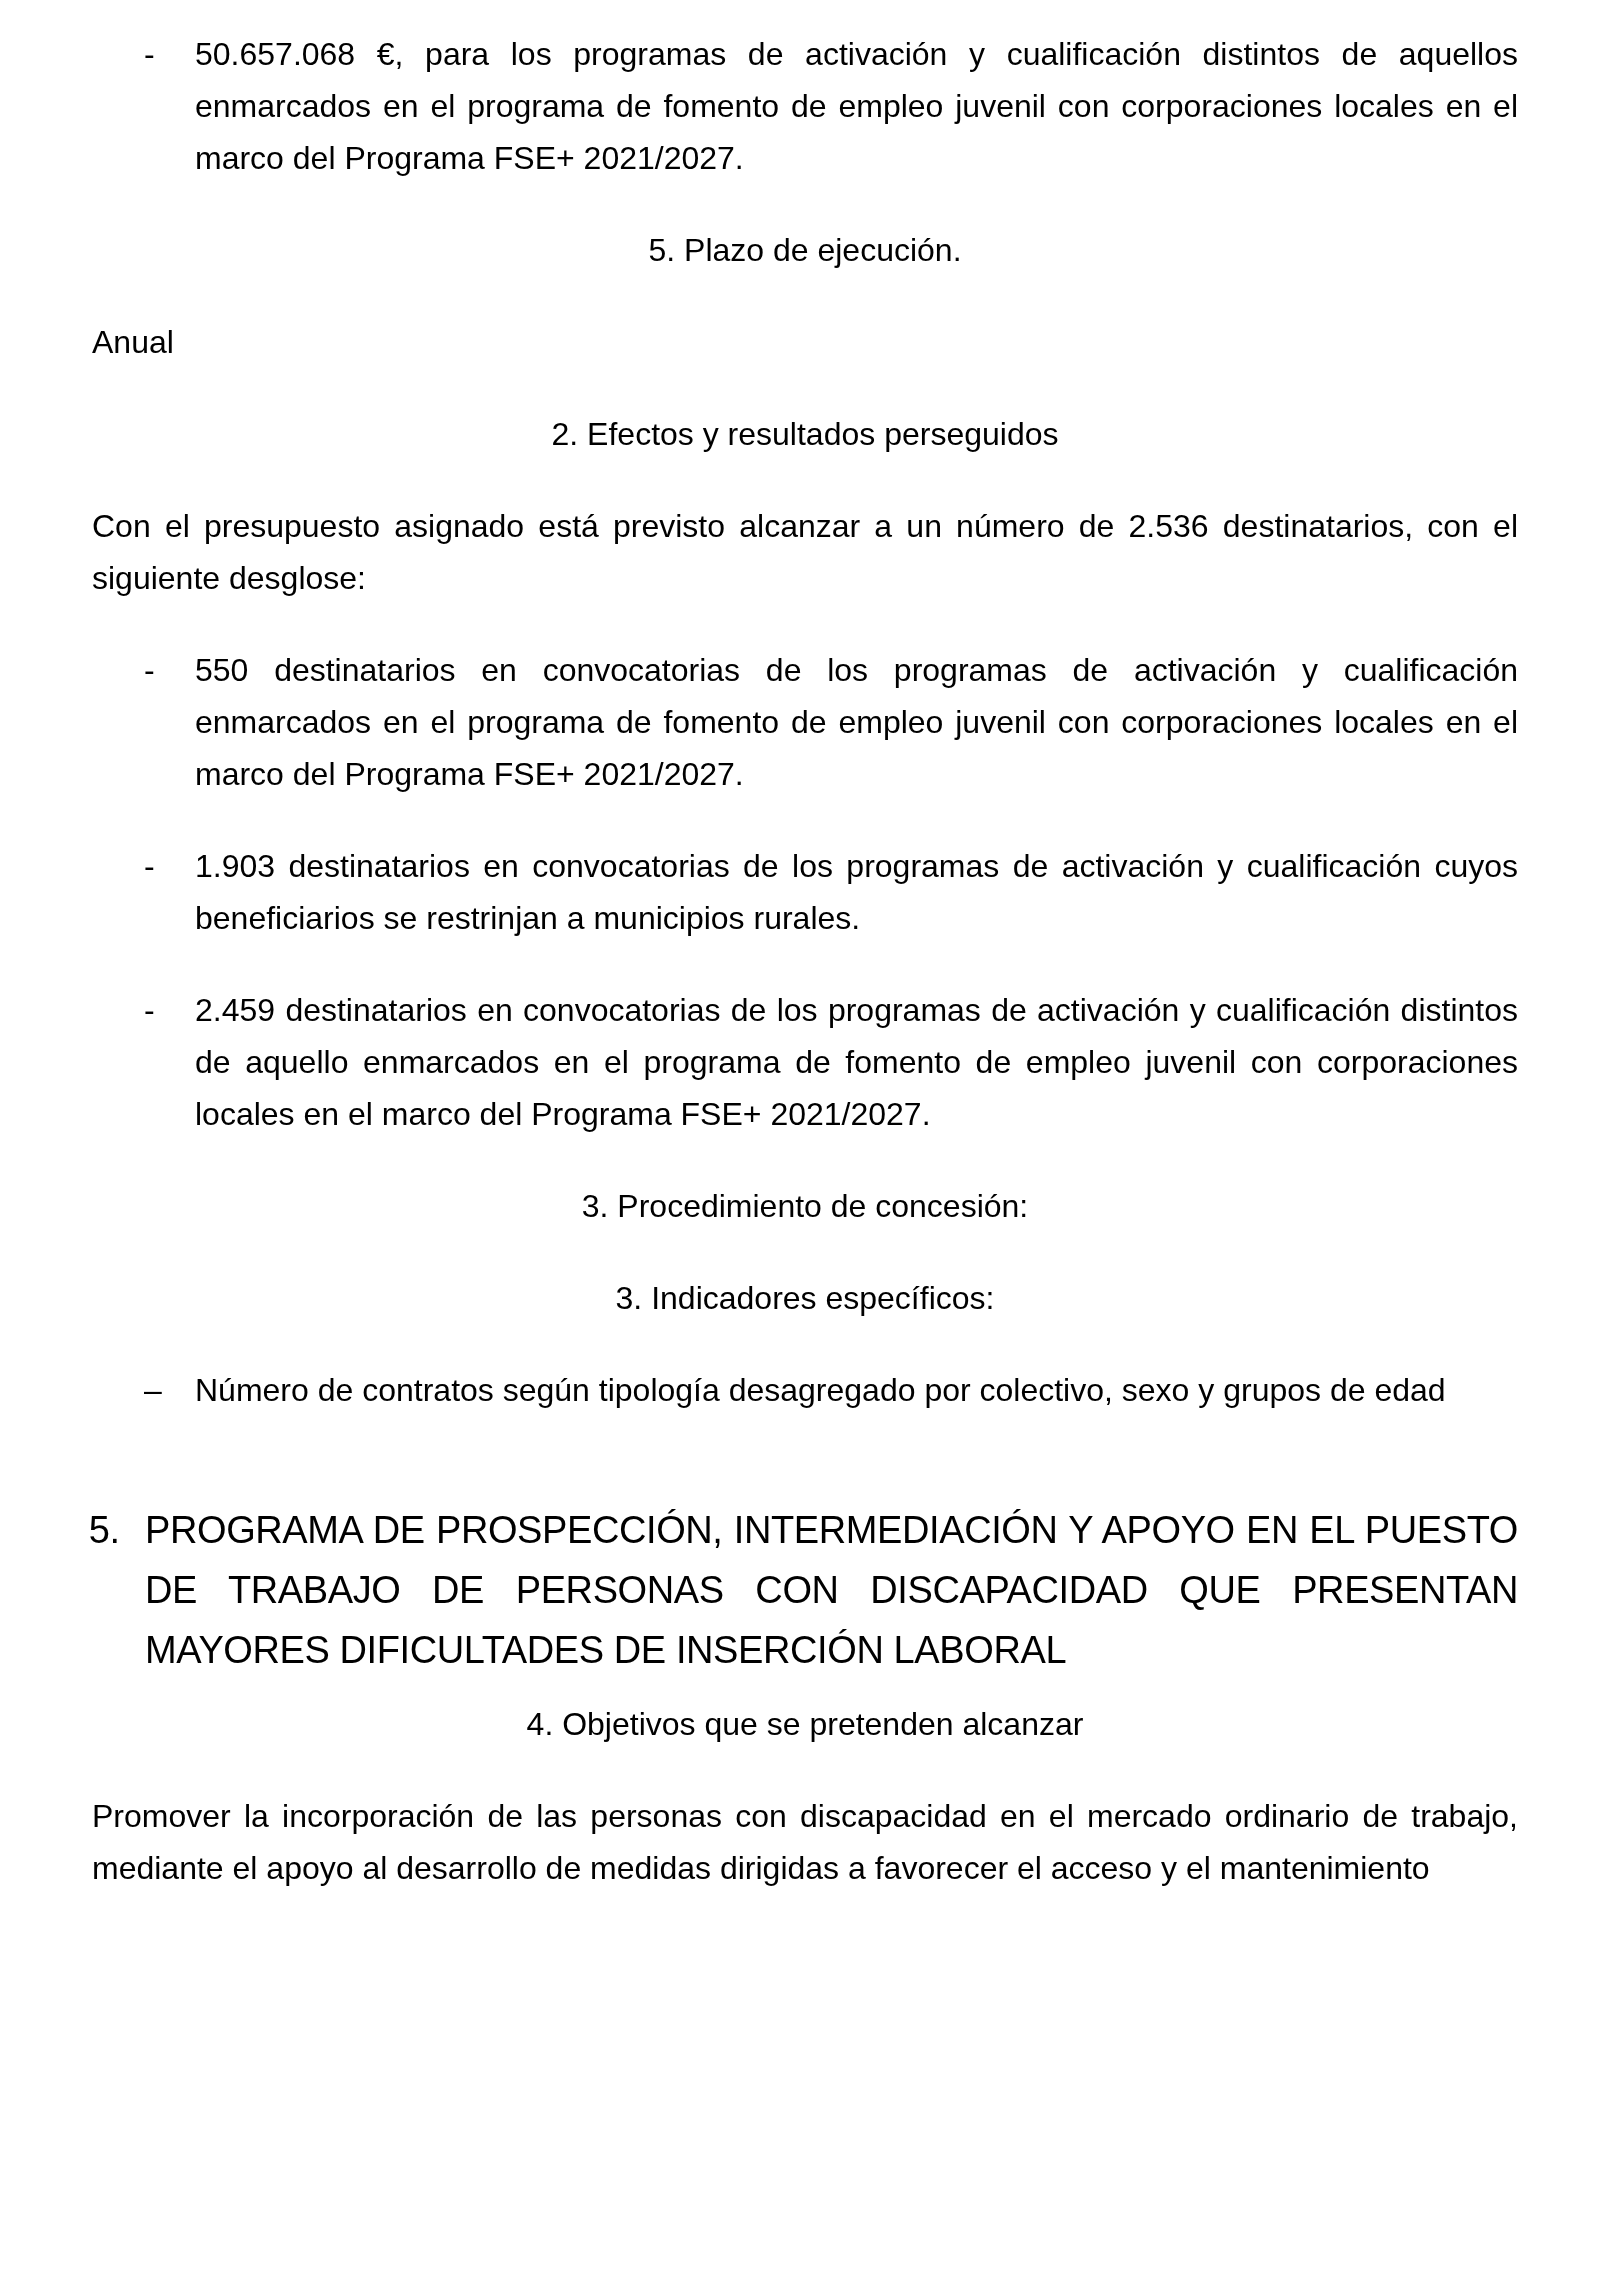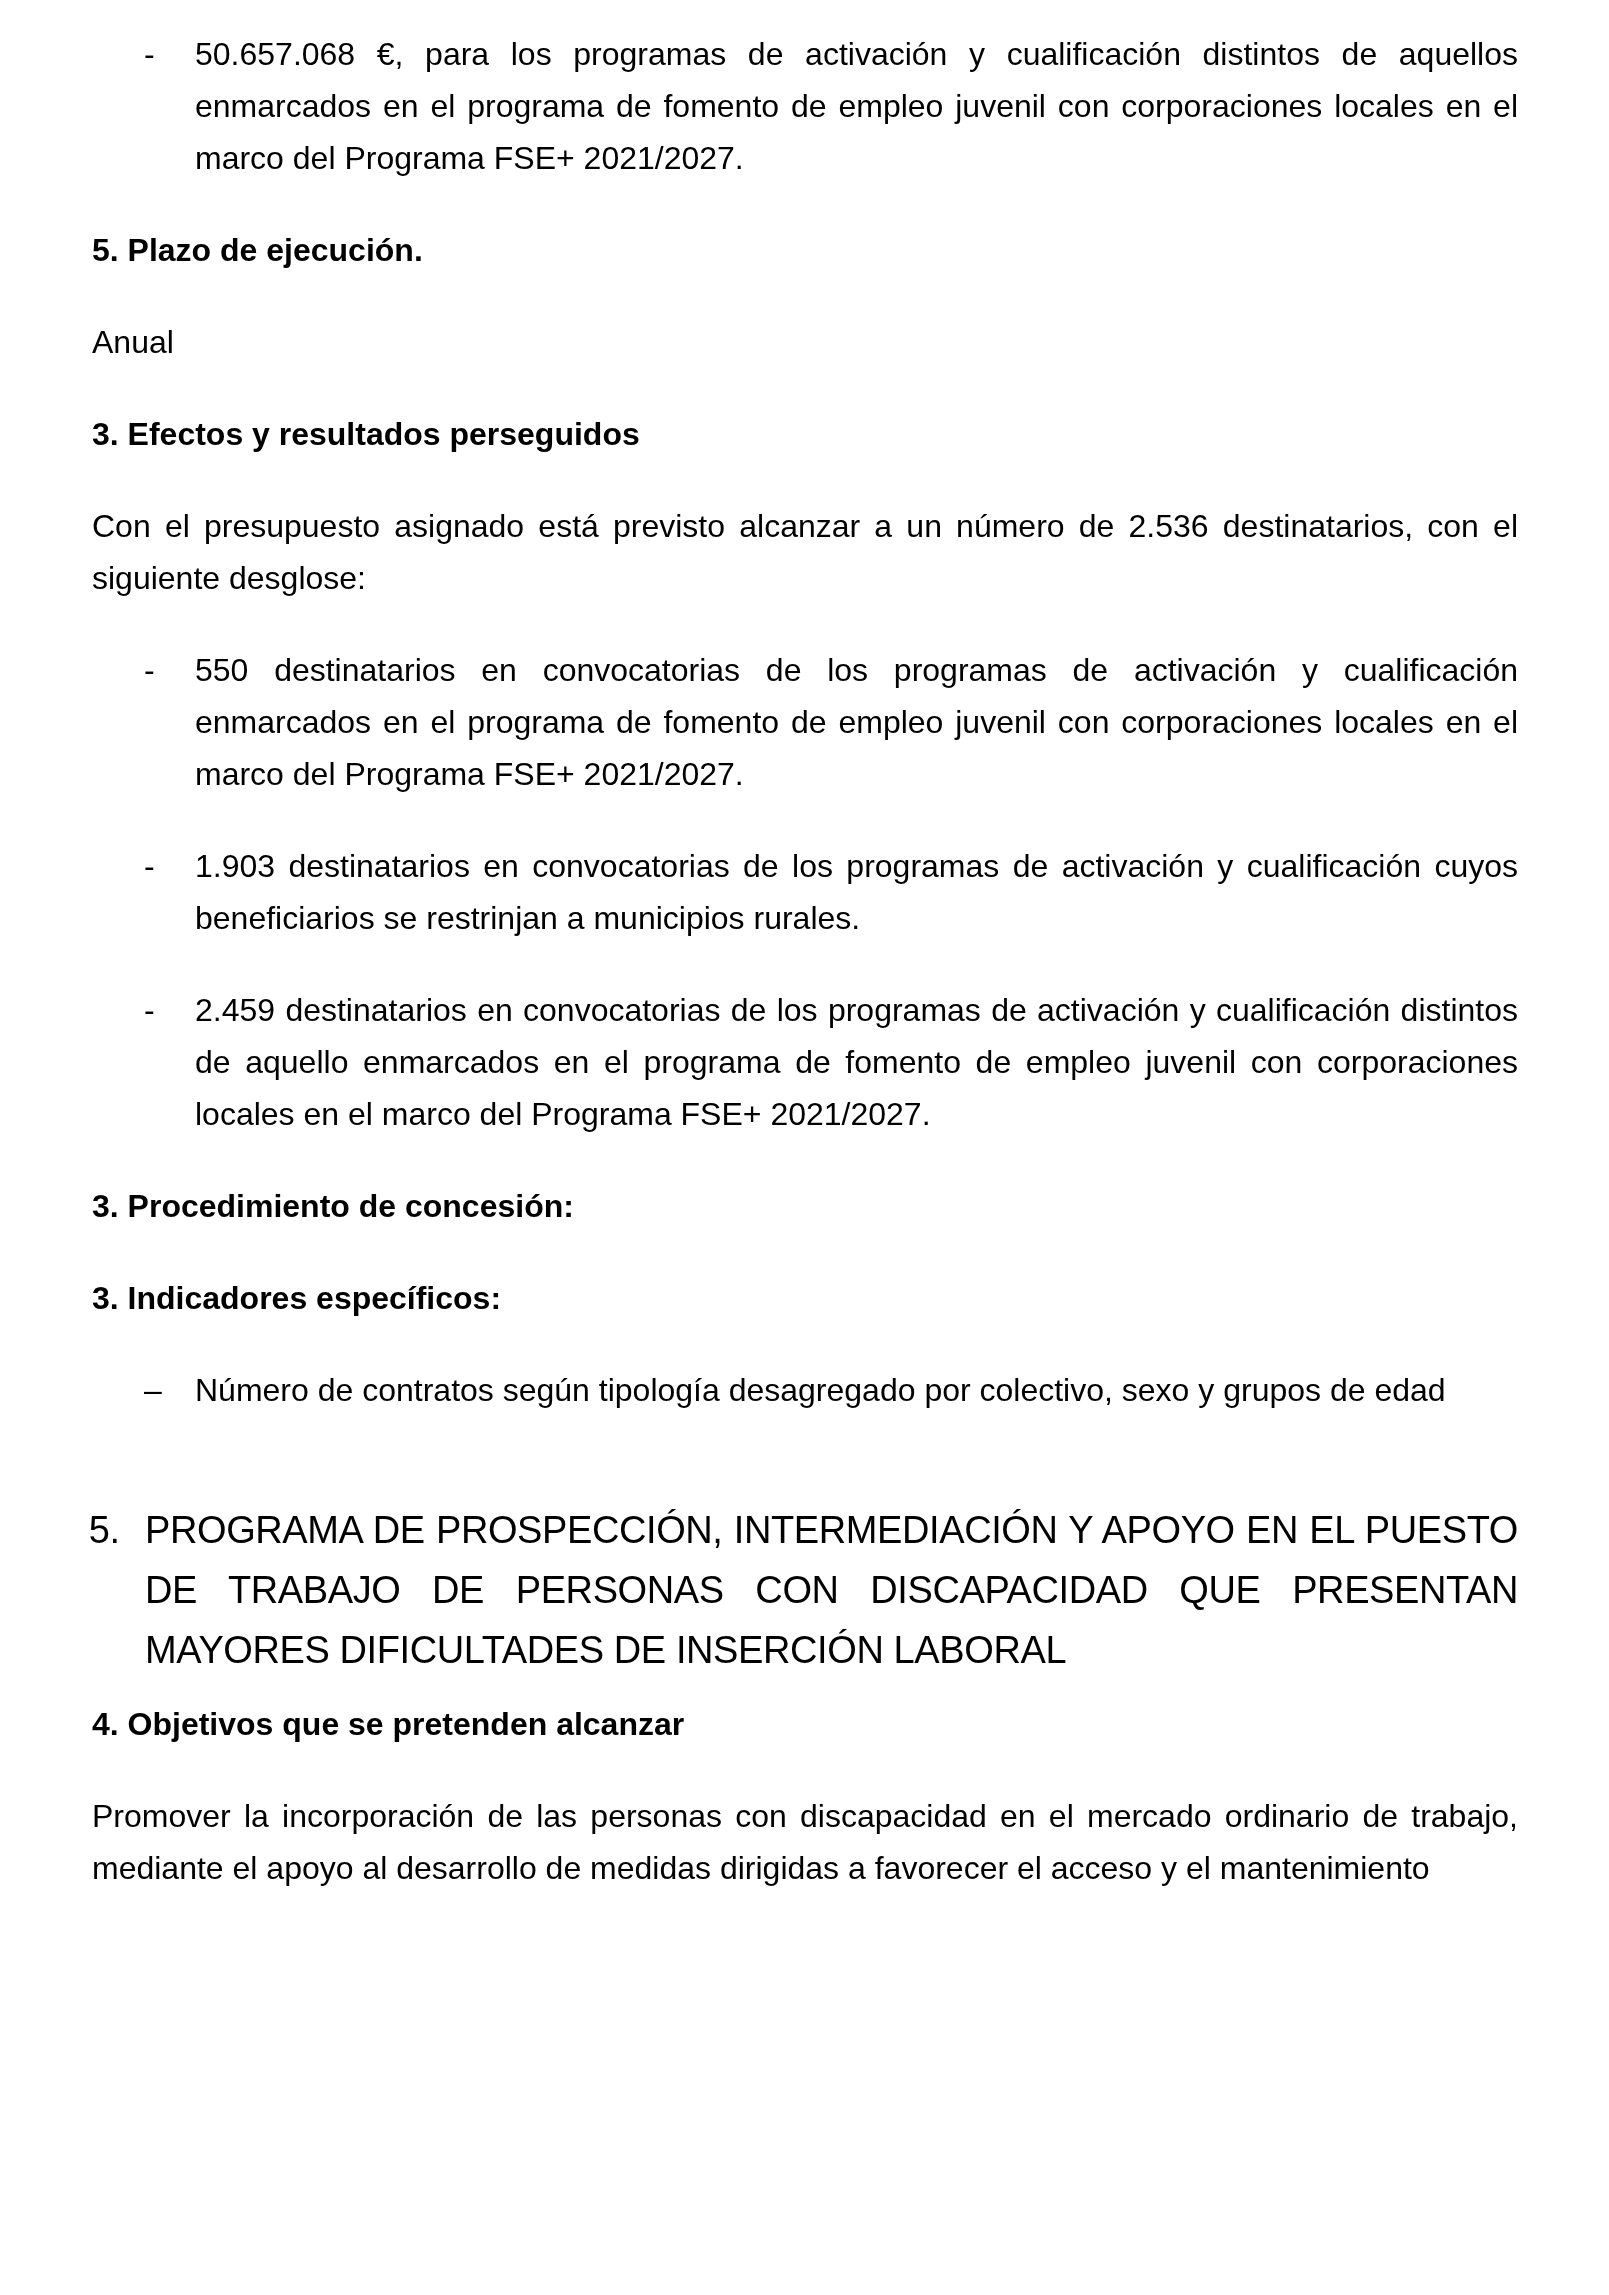--- a/index.html
+++ b/index.html
@@ -15,22 +15,22 @@
     line-height: 52px;
     padding: 28px 91px 0 92px;
     overflow: hidden;
   }
   .para {
     margin: 0 0 40px 0;
     text-align: justify;
   }
   .heading {
     margin: 12px 0 40px 0;
-    font-weight: 700;
-    text-align: left;
+    font-weight: 400;
+    text-align: center;
   }
   .bullet {
     position: relative;
     margin: 0 0 40px 0;
     padding-left: 103px;
     text-align: justify;
   }
   .bullet .marker {
     position: absolute;
     left: 52px;
@@ -59,21 +59,21 @@
 <div class="page">
 
   <div class="bullet">
     <span class="marker">-</span><span>50.657.068 €, para los programas de activación y cualificación distintos de aquellos enmarcados en el programa de fomento de empleo juvenil con corporaciones locales en el marco del Programa FSE+ 2021/2027.</span>
   </div>
 
   <div class="heading">5. Plazo de ejecución.</div>
 
   <div class="para">Anual</div>
 
-  <div class="heading">3. Efectos y resultados perseguidos</div>
+  <div class="heading">2. Efectos y resultados perseguidos</div>
 
 
   <div class="para">Con el presupuesto asignado está previsto alcanzar a un número de 2.536 destinatarios, con el siguiente desglose:</div>
 
   <div class="bullet">
     <span class="marker">-</span><span>550 destinatarios en convocatorias de los programas de activación y cualificación enmarcados en el programa de fomento de empleo juvenil con corporaciones locales en el marco del Programa FSE+ 2021/2027.</span>
   </div>
 
   <div class="bullet">
     <span class="marker">-</span><span>1.903 destinatarios en convocatorias de los programas de activación y cualificación cuyos beneficiarios se restrinjan a municipios rurales.</span>

